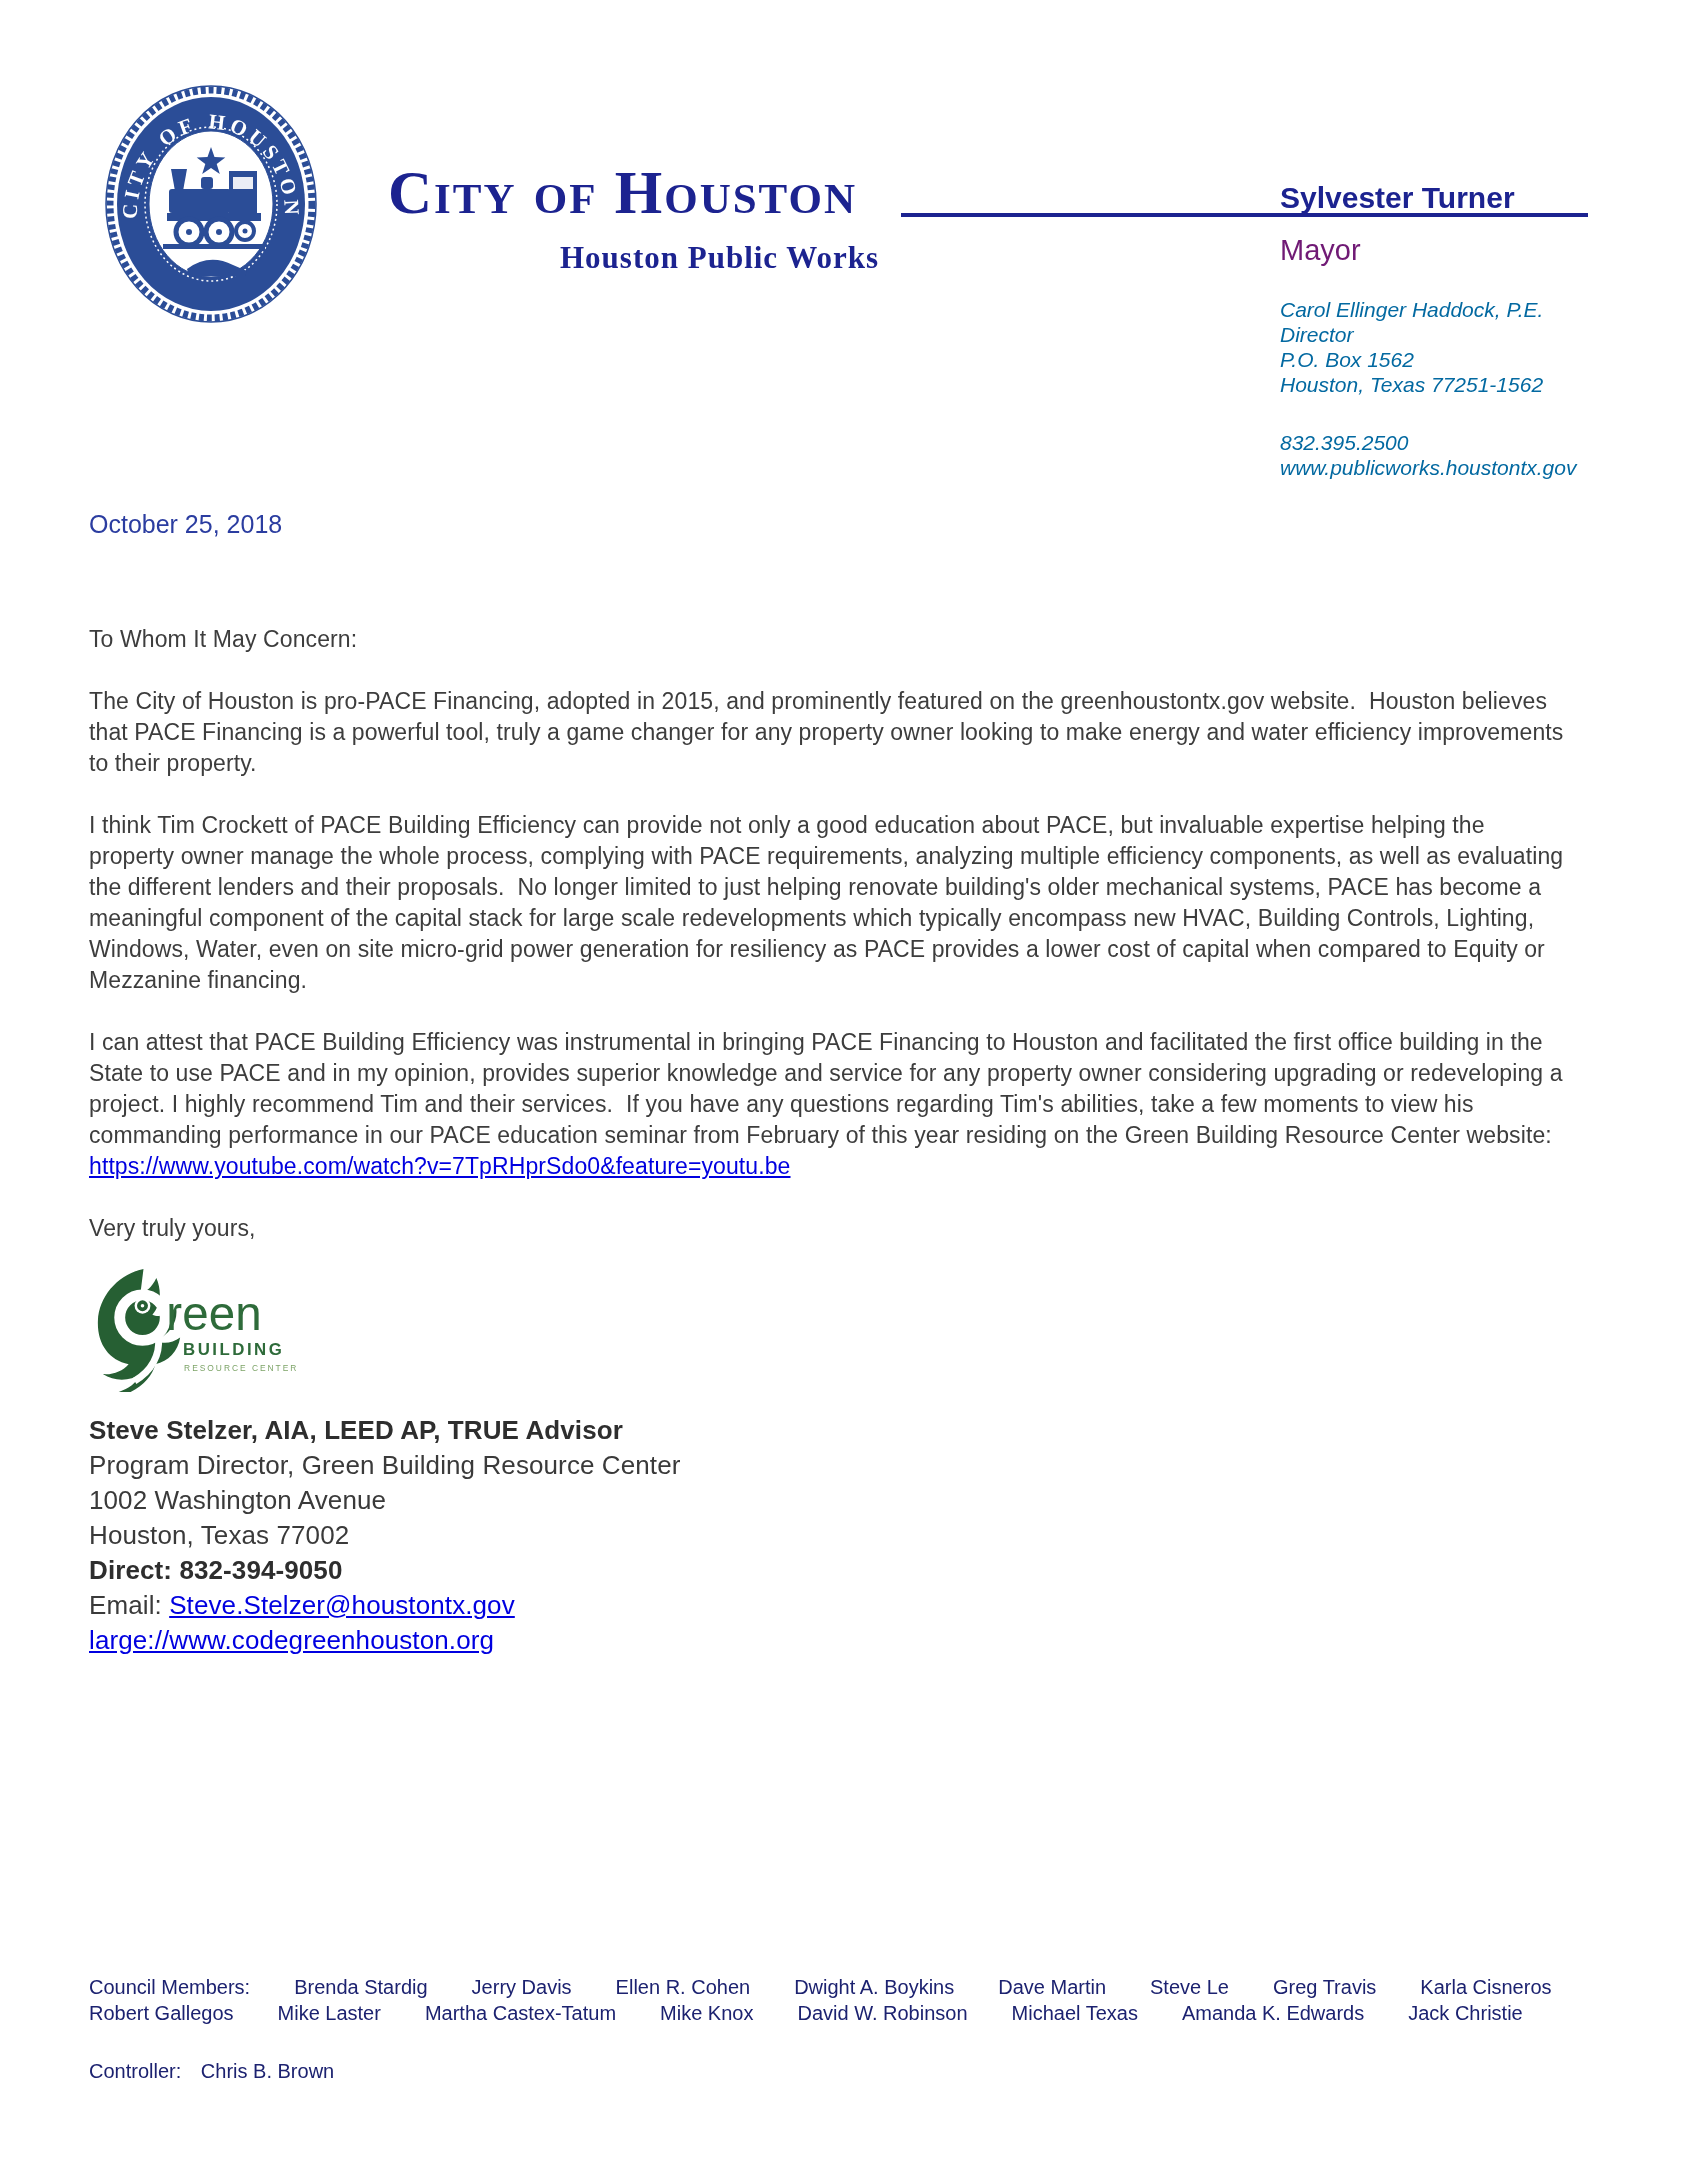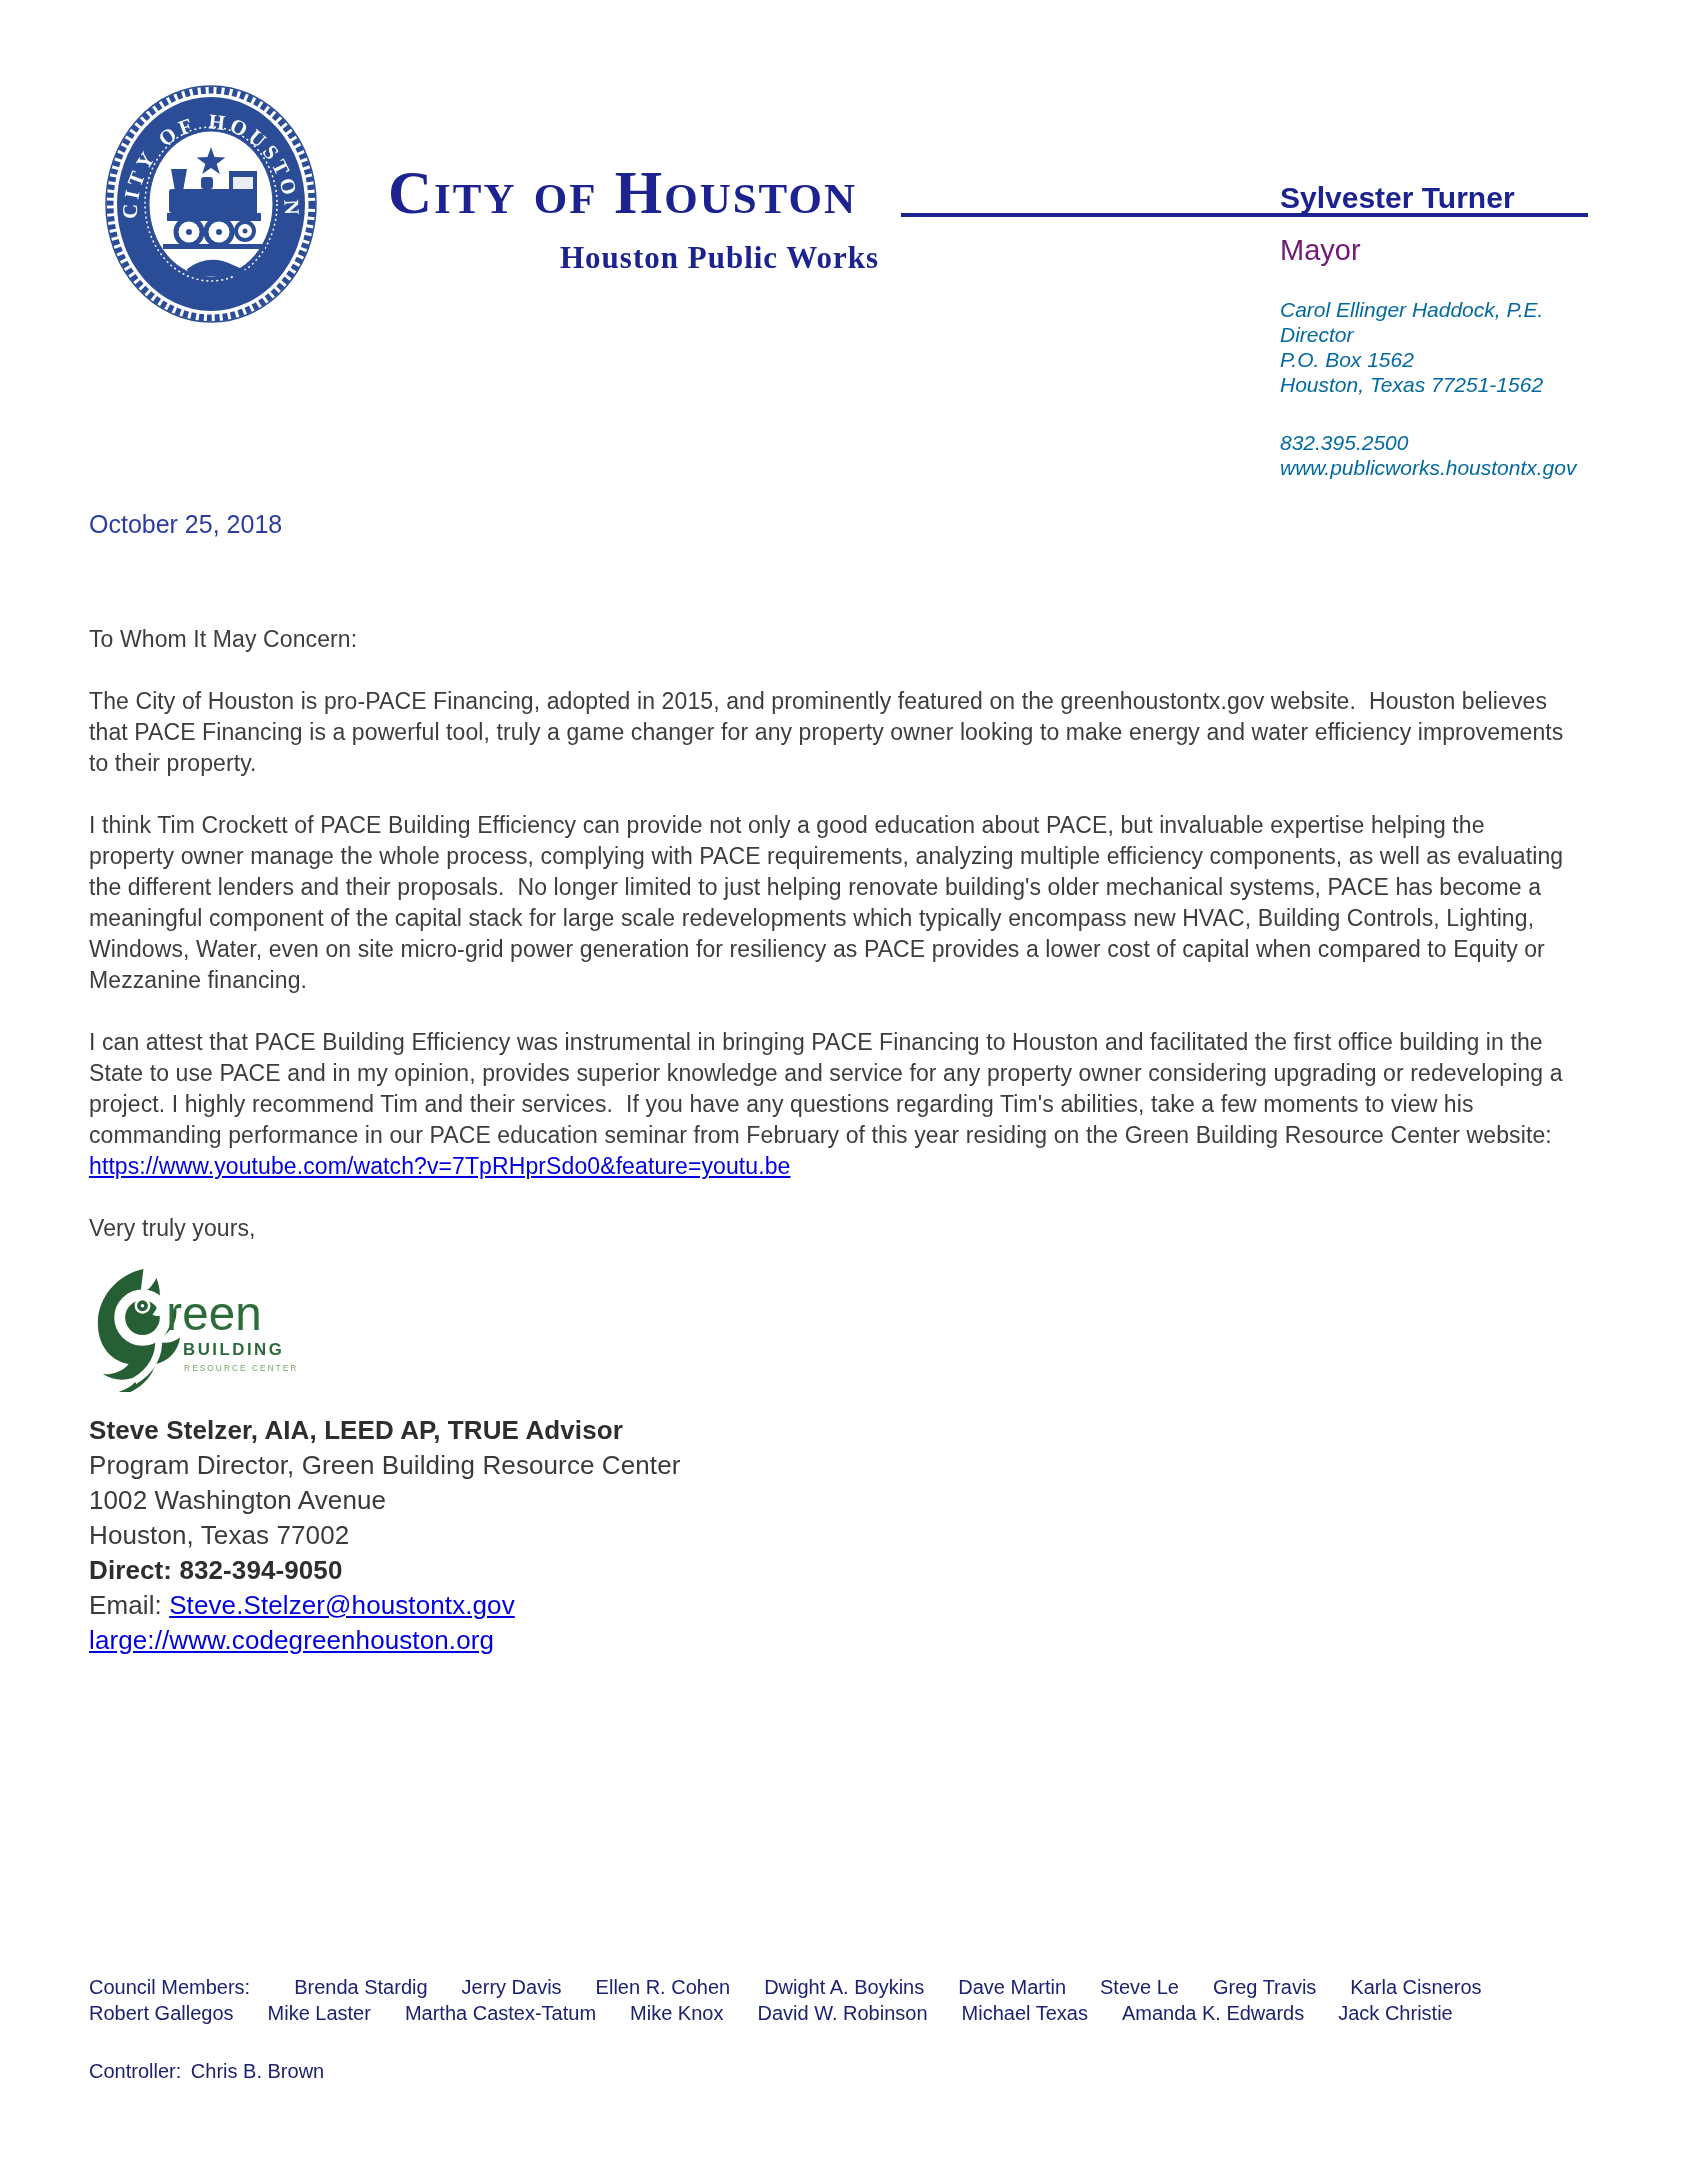--- a/index.html
+++ b/index.html
@@ -69,24 +69,24 @@
   .sig { font-size: 26px; line-height: 35px; color: #3a3a3a; }
   .sig-name { font-weight: 700; color: #2e2e2e; }
   .sig-bold { font-weight: 700; color: #2e2e2e; }
 
   
   .footer {
     position: absolute; left: 89px; top: 1974px; width: 1505px;
     font-size: 20px; line-height: 26px; color: #1c2270;
   }
   .frow { display: flex; align-items: baseline; }
-  .fnames { display: inline-flex; flex-wrap: nowrap; gap: 34px; }
+  .fnames { display: inline-flex; flex-wrap: nowrap; gap: 44px; }
   .frow .flabel + .fnames { margin-left: 44px; }
   .controller { margin-top: 32px; }
-  .controller .controller-name { margin-left: 4px; }
+  .controller .controller-name { margin-left: 14px; }
 </style>
 </head>
 <body>
 
 <div class="page">
 
   <svg class="seal" viewBox="0 0 212 238">
     <defs>
       <path id="arcTop" d="M 32 130 A 74 86 0 0 1 180 130" fill="none"></path>
       <path id="arcBottom" d="M 46 119 A 62 85 0 0 0 166 119" fill="none"></path>

